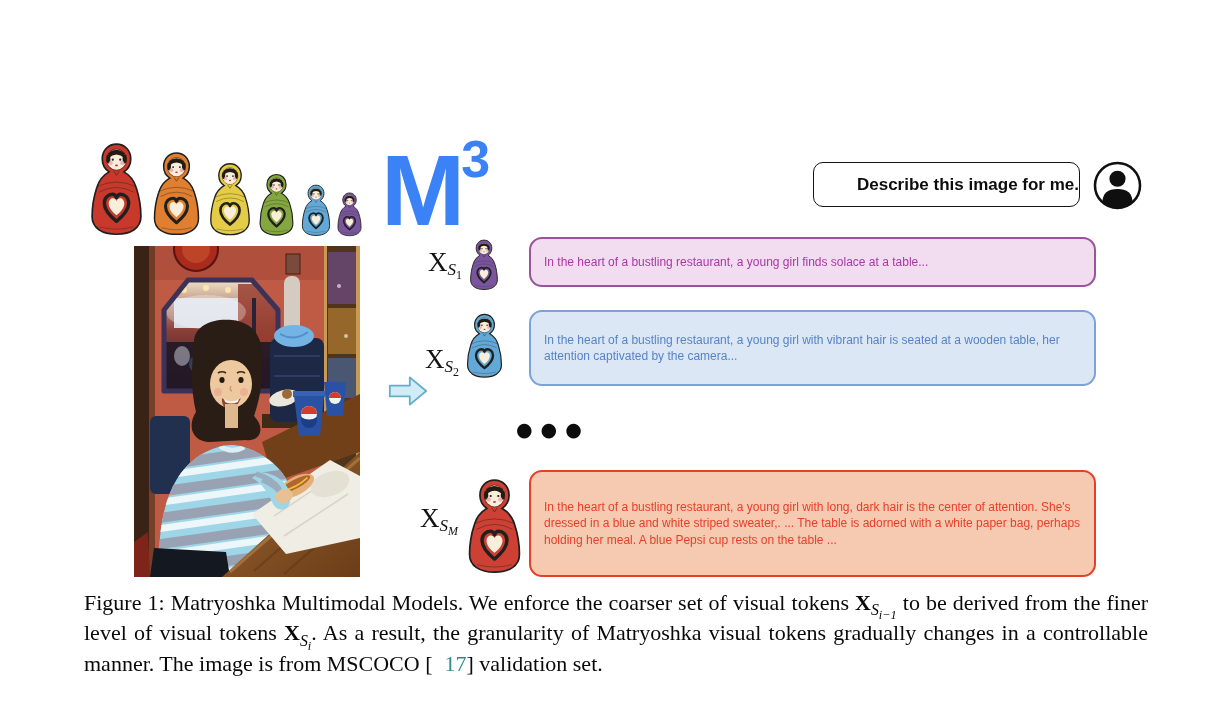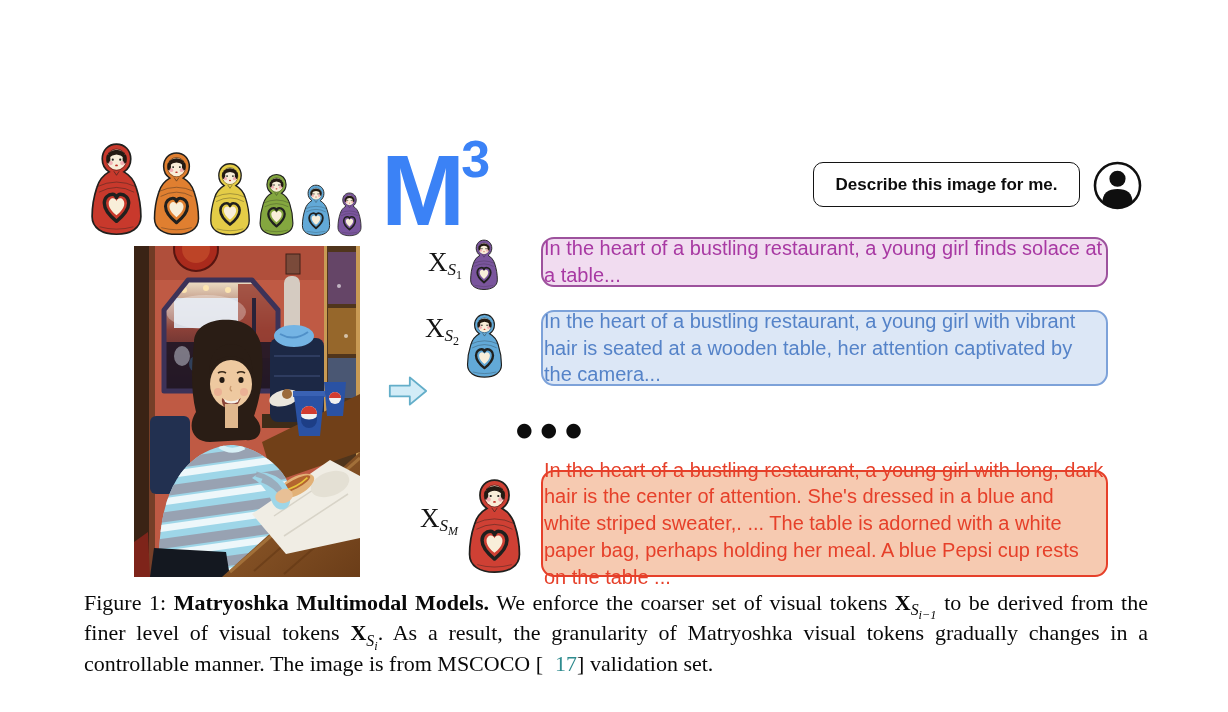--- a/index.html
+++ b/index.html
@@ -11,58 +11,58 @@
   .doll{display:block;}
 
   
   .logo{position:absolute;left:381px;top:133px;font-weight:700;font-size:101px;line-height:1;
         letter-spacing:-4px;color:#3b82f6;font-family:Liberation Sans, sans-serif;}
   .logo .sup{font-size:52px;vertical-align:48px;letter-spacing:0;font-weight:700;}
 
   
   .prompt-box{position:absolute;left:813px;top:162px;width:267px;height:45px;box-sizing:border-box;
               border:1.7px solid #141414;border-radius:10px;background:#fff;
-              display:flex;align-items:center;justify-content:center;
+              display:flex;align-items:center;justify-content:flex-end;
               font-size:17px;font-weight:600;color:#0d0d0d;}
   .user-icon{position:absolute;left:1092px;top:160px;width:51px;height:51px;}
 
   
   .photo{position:absolute;left:134px;top:246px;width:226px;height:331px;}
 
   
   .tok{position:absolute;font-family:"Liberation Serif",serif;color:#141414;white-space:nowrap;}
   .tok .base{font-size:27px;}
   .tok sub{font-size:17px;font-style:italic;line-height:0;}
   .tok sub sub{font-size:12px;font-style:normal;}
   #tok1{left:428px;top:247px;font-family:Liberation Serif, serif;}
-  #tok2{left:425px;top:313px;}
+  #tok2{left:425px;top:344px;}
   #tok3{left:420px;top:503px;}
 
   
   .row-doll{position:absolute;}
   #rdoll1{left:467px;top:239px;width:34px;height:52px;}
   #rdoll2{left:463px;top:313px;width:43px;height:66px;}
   #rdoll3{left:463px;top:478px;width:63px;height:97px;}
 
   
-  .bubble{position:absolute;left:541px;width:567px;box-sizing:border-box;border:2px solid;border-radius:13px;
-          font-size:20px;line-height:1.34;padding:2px 1px;display:flex;align-items:center;}
+  .bubble{position:absolute;left:529px;width:567px;box-sizing:border-box;border:2px solid;border-radius:13px;
+          font-size:12px;line-height:1.34;padding:2px 13px;display:flex;align-items:center;}
   #bubble1{top:237px;height:50px;}
   #bubble2{top:310px;height:76px;}
   #bubble3{top:470px;height:107px;}
 
   
   .arrow{position:absolute;left:388px;top:374px;width:40px;height:34px;}
   .dots{position:absolute;left:516px;top:418px;font-size:19px;letter-spacing:8px;color:#0c0c0c;
         font-family:"DejaVu Sans",sans-serif;}
 
   
   .caption{position:absolute;left:84px;top:588px;width:1064px;margin:0;text-align:justify;
            font-family:"Liberation Serif",serif;font-size:22px;line-height:1.38;color:#090909;}
-  .caption b{font-weight:700;}
+  .caption b{font-weight:400;}
   .caption .mtok{font-weight:700;white-space:nowrap;}
   .caption .mtok sub{font-weight:400;font-style:italic;font-size:72%;line-height:0;}
   .caption .mtok sub sub{font-size:78%;font-family:Liberation Serif, serif;}
   .cite{text-decoration:none;cursor:pointer;margin-left:12px;}
 </style>
 </head>
 <body>
 
 <svg width="0" height="0" style="position:absolute" aria-hidden="true">
   <defs>

